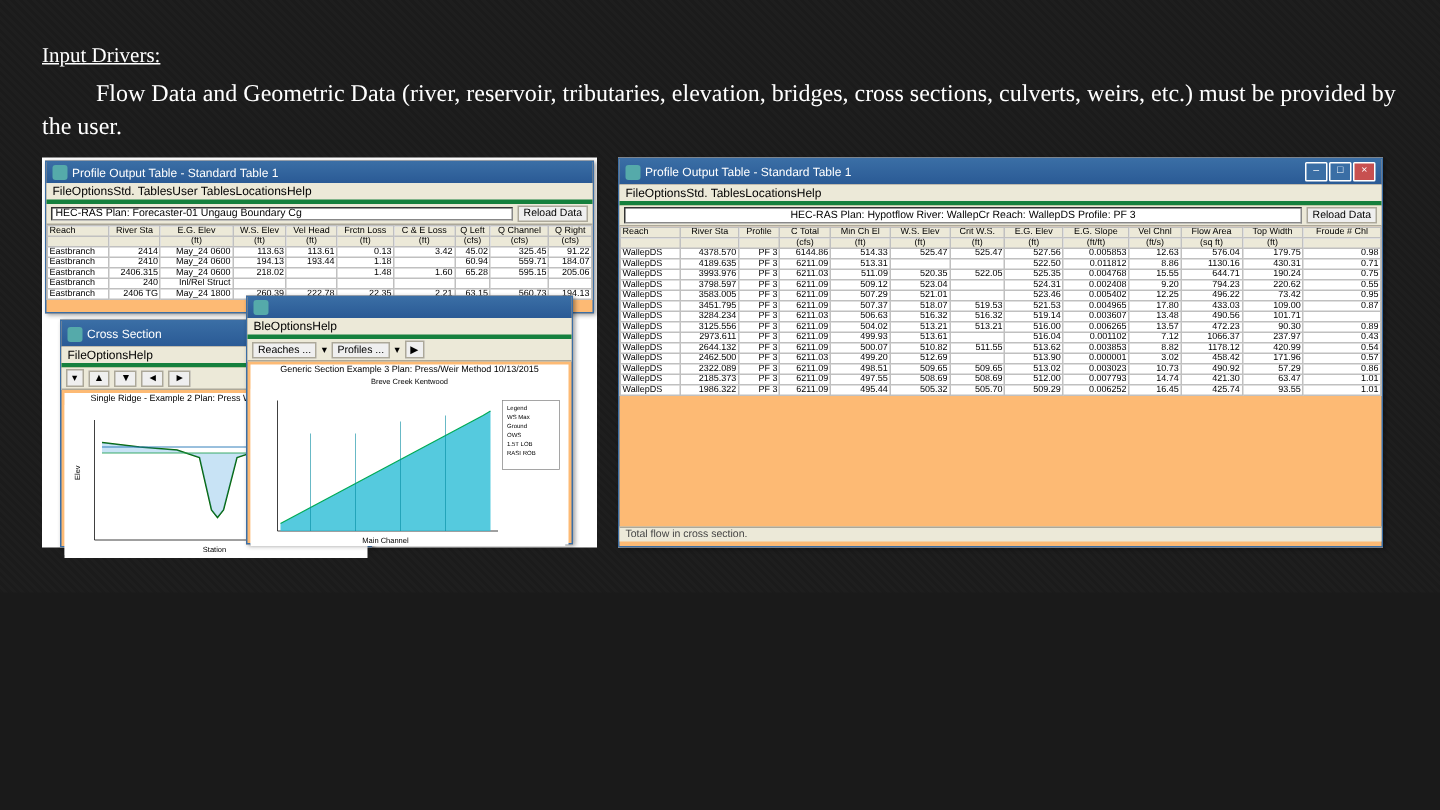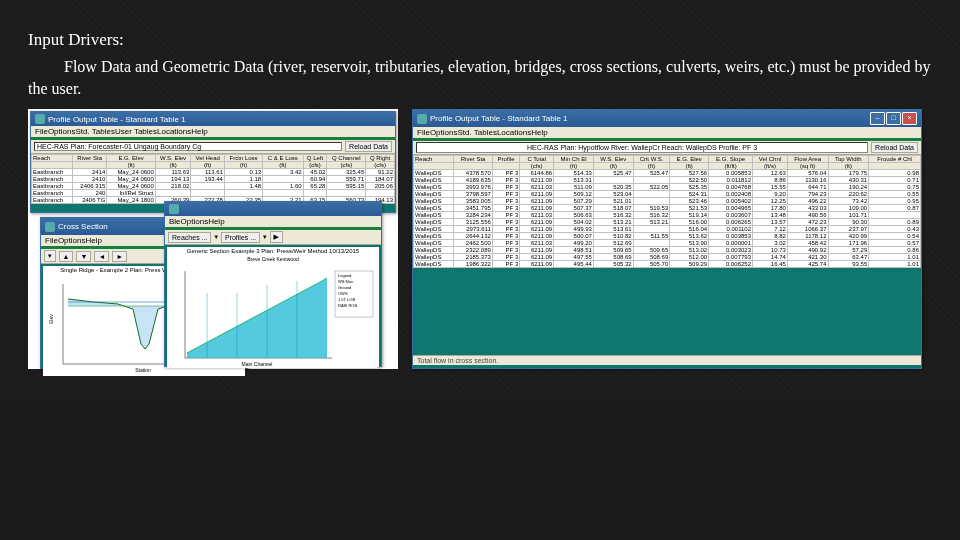--- a/index.html
+++ b/index.html
@@ -1,23 +1,23 @@
 <!DOCTYPE html>
 <html><head>
 <meta charset="utf-8">
 <style>
 html,body{margin:0;padding:0;width:960px;height:540px;background:#1a1a1a;font-family:Georgia,serif;color:#fff;overflow:hidden}
 .slide{box-sizing:border-box;padding:30px 28px;background:repeating-linear-gradient(45deg,#1b1b1b 0px,#1b1b1b 2px,#1e1e1e 2px,#1e1e1e 4px)}
-.heading{font-size:17px;margin-bottom:6px}
+.heading{text-decoration:underline;font-size:14px;margin-bottom:6px}
 .para{font-size:16px;line-height:1.35;margin:0 0 10px 0;text-indent:36px}
 .figs{display:flex;gap:14px;margin-top:8px}
 .fig-left,.fig-right{background:#fff;color:#000;font-family:Verdana,Arial,sans-serif;font-size:7px;position:relative}
 .fig-left{width:370px;height:260px}
 .fig-right{width:510px;height:260px}
-.win{position:absolute;border:1px solid #3b6ea5;background:#0f766e;box-shadow:1px 1px 3px rgba(0,0,0,.4)}
+.win{position:absolute;border:1px solid #3b6ea5;background:#fdba74;box-shadow:1px 1px 3px rgba(0,0,0,.4)}
 .titlebar{background:linear-gradient(#3a6ea5,#2a5a95);color:#fff;font-size:8px;padding:2px 4px;display:flex;align-items:center;gap:3px}
 .titlebar .icon{width:10px;height:10px;background:#5aa;border-radius:2px}
 .menubar{background:#ece9d8;font-size:8px;display:flex;gap:0;padding:1px 4px;border-bottom:3px solid #15803d}
 .toolbar{background:#ece9d8;border-bottom:1px solid #aca899;padding:1px 3px;font-size:7px;display:flex;gap:3px;align-items:center}
 .tbtn{padding:1px 3px;border:1px solid #aca899;background:#efefef;font-size:7px}
 table.data{border-collapse:collapse;width:100%;background:#fff;font-size:6px}
 table.data th,table.data td{border:1px solid #c0c0c0;padding:0 1px;white-space:nowrap;text-align:right;overflow:hidden}
 table.data th{background:#ece9d8;text-align:center;font-weight:normal}
 table.data td:first-child,table.data th:first-child{text-align:left}
 .winbtns{margin-left:auto;display:flex;gap:1px}

